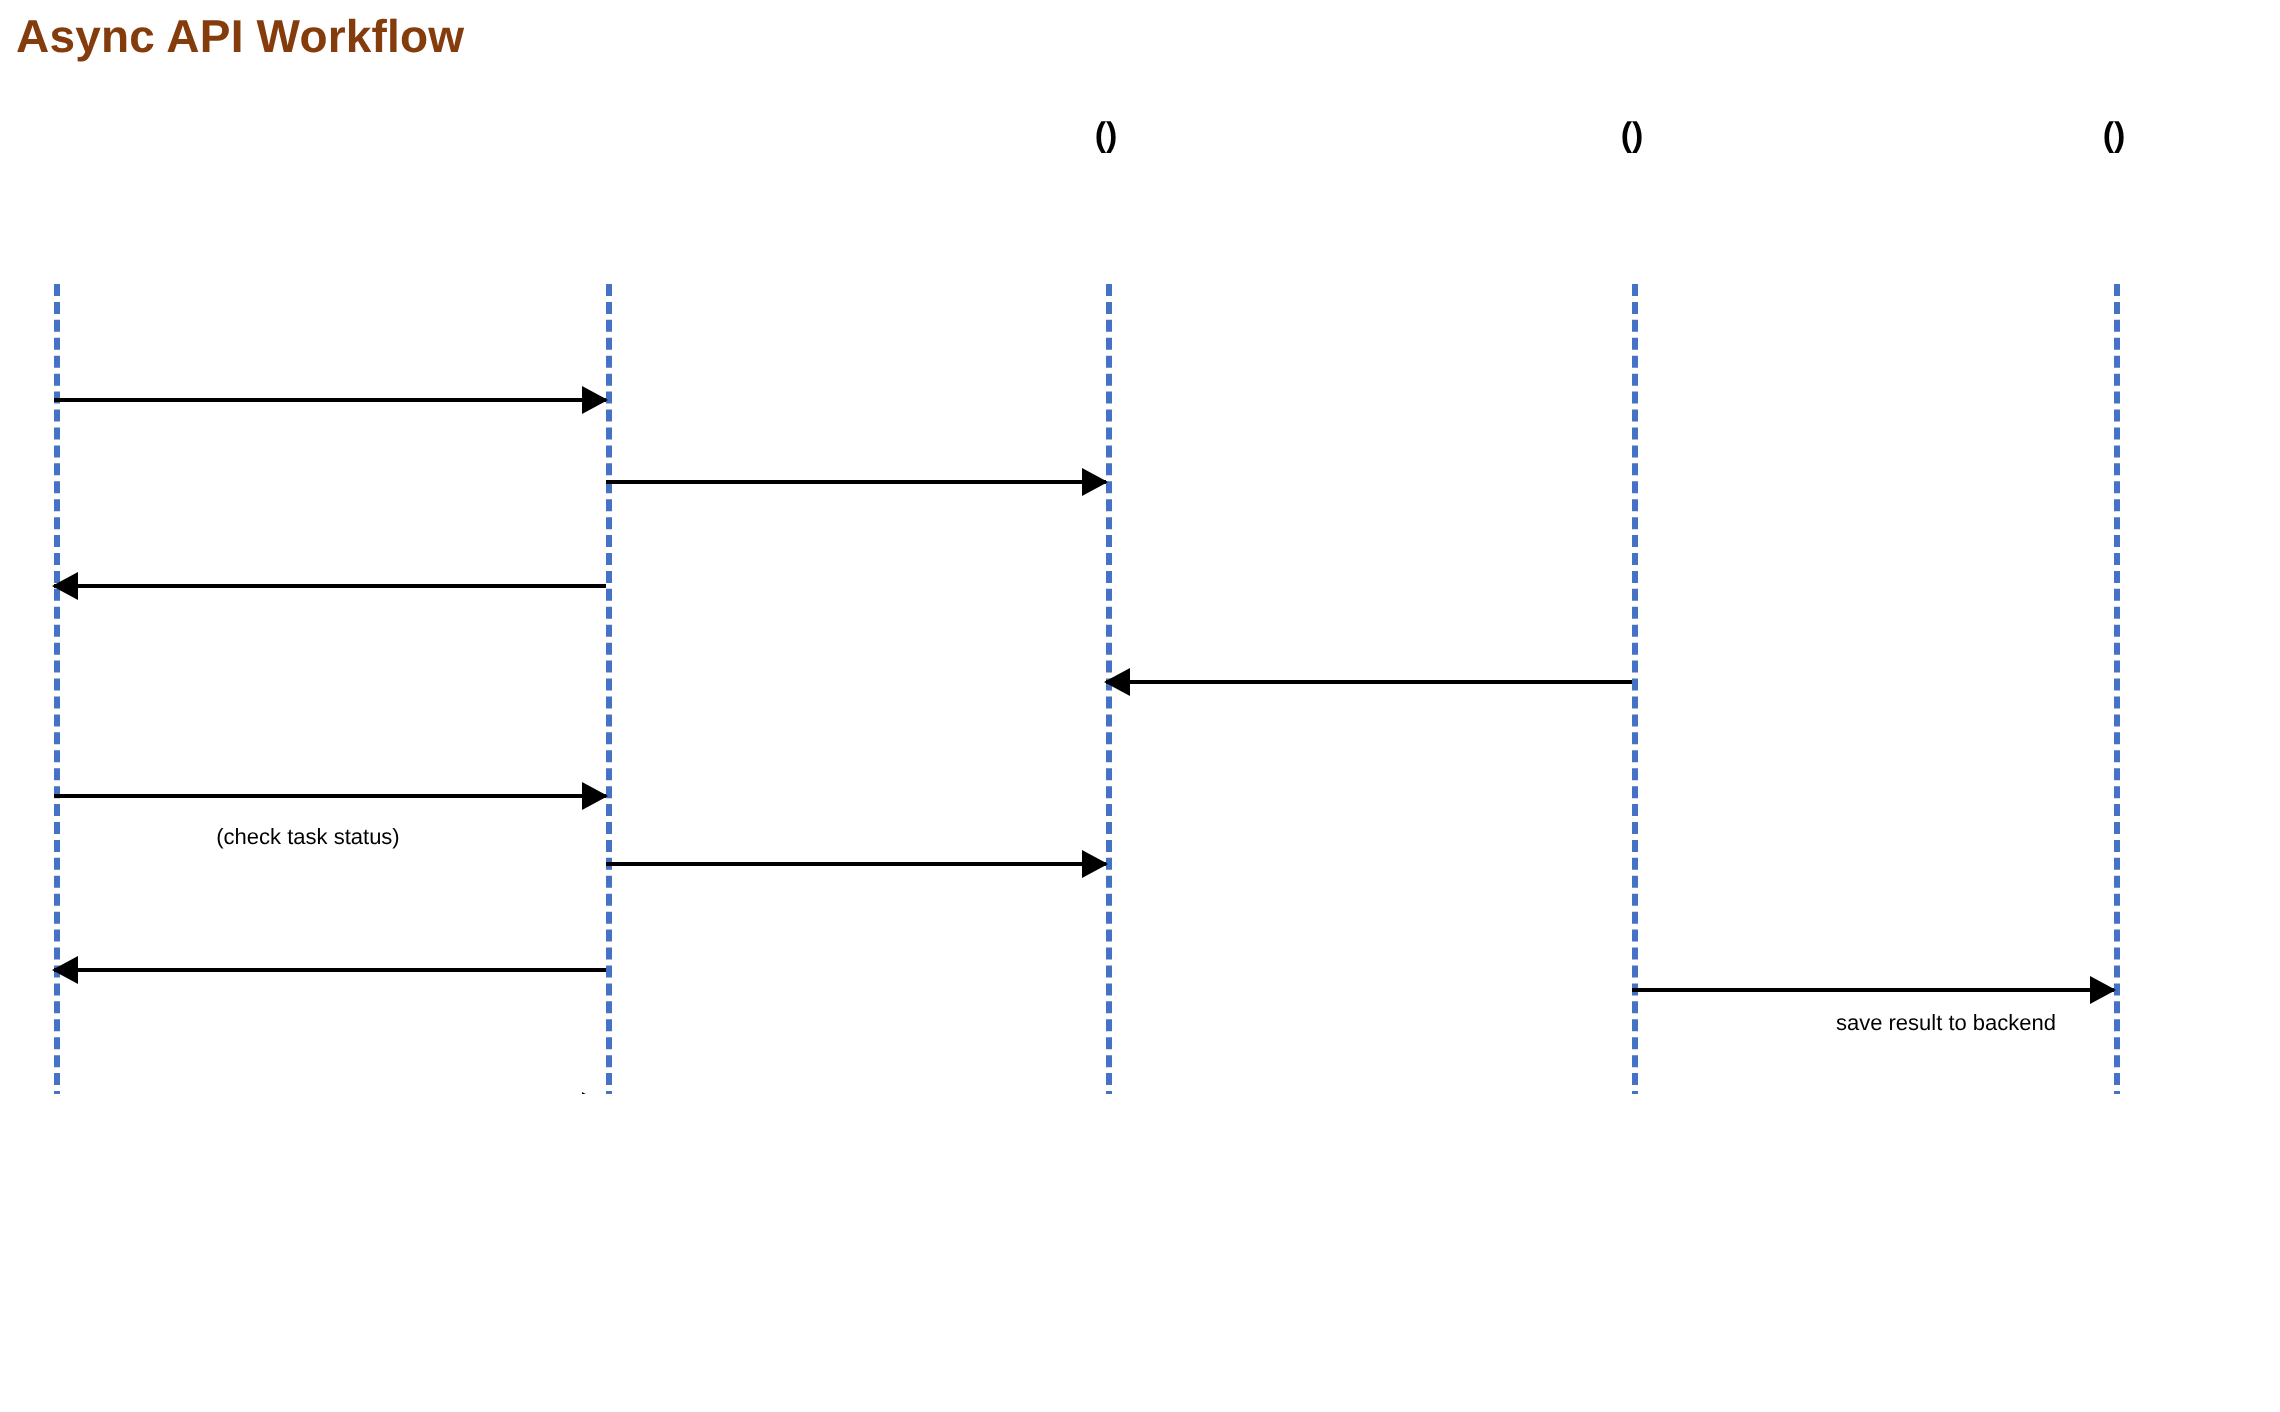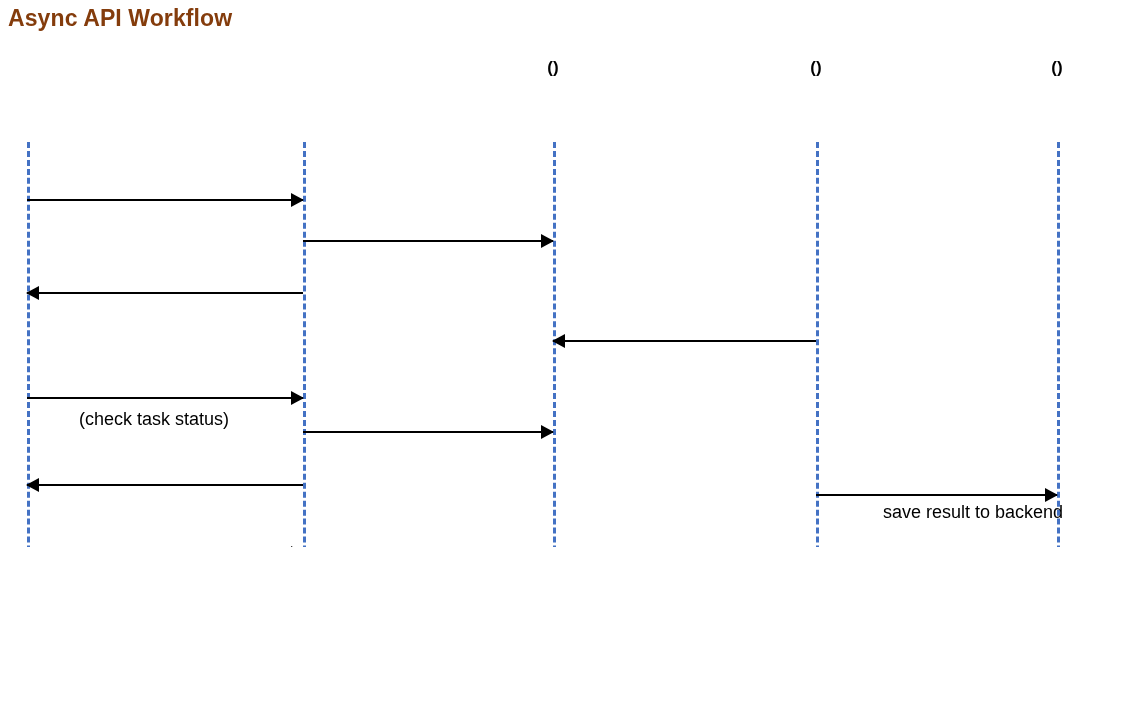--- a/index.html
+++ b/index.html
@@ -79,21 +79,21 @@
   .msg.to-right .head {
     right: -1px;
     border-left: 13px solid #000000;
   }
   .msg.to-left .head {
     left: -1px;
     border-right: 13px solid #000000;
   }
   .msg-label {
     position: absolute;
-    font-size: 18px;
+    font-size: 11px;
     color: #000000;
     white-space: nowrap;
     line-height: 18px;
   }
   .msg-label.centered {
     text-align: center;
     transform: translateX(-50%);
   }
   .msg-label .num { color: #4E7C2F; font-weight: bold; }
 </style>

